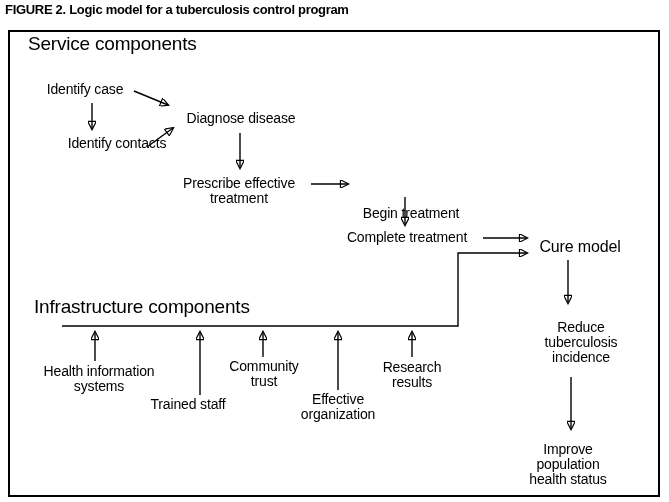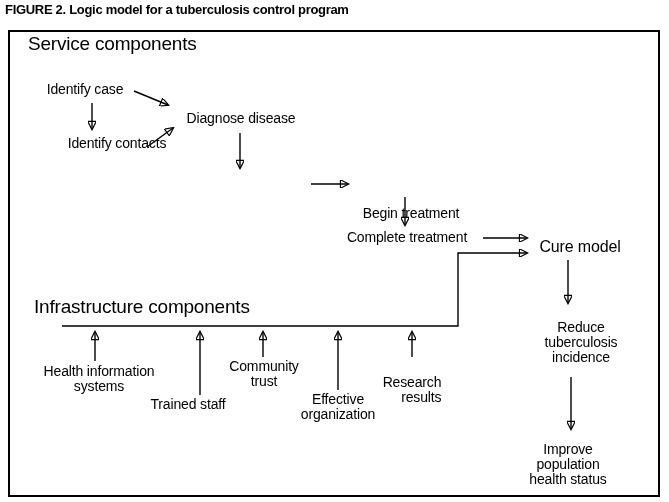--- a/index.html
+++ b/index.html
@@ -95,31 +95,33 @@
     <line x1="338" y1="390" x2="338" y2="332" marker-end="url(#ah)"></line>
     <line x1="412" y1="357" x2="412" y2="332" marker-end="url(#ah)"></line>
   </svg>
 
   <div class="heading" style="left:28px; top:33px;">Service components</div>
   <div class="heading" style="left:20px; top:296px;margin-left:14px;">Infrastructure components</div>
 
   <div class="node" style="left:85px;  top:82px;">Identify case</div>
   <div class="node" style="left:97px;  top:136px;margin-left:20px;">Identify contacts</div>
   <div class="node" style="left:241px; top:111px;">Diagnose disease</div>
+  <div class="node" style="left:239px; top:176px;">Prescribe effective
+treatment</div>
   <div class="node" style="left:411px; top:176px;margin-top:30px;">Begin treatment</div>
   <div class="node" style="left:407px; top:230px;text-align:center;">Complete treatment</div>
   <div class="node big" style="left:580px; top:238px;">Cure model</div>
   <div class="node" style="left:581px; top:320px;">Reduce
 tuberculosis
 incidence</div>
   <div class="node" style="left:568px; top:442px;">Improve population
 health status</div>
   <div class="node" style="left:99px;  top:364px;">Health information
 systems</div>
   <div class="node" style="left:188px; top:397px;">Trained staff</div>
   <div class="node" style="left:264px; top:359px;">Community
 trust</div>
   <div class="node" style="left:338px; top:392px;">Effective
 organization</div>
-  <div class="node" style="left:412px; top:375px;text-align:right;">Research
+  <div class="node" style="left:412px; top:360px;">Research
 results</div>
 
 </div>
 
 </body></html>

